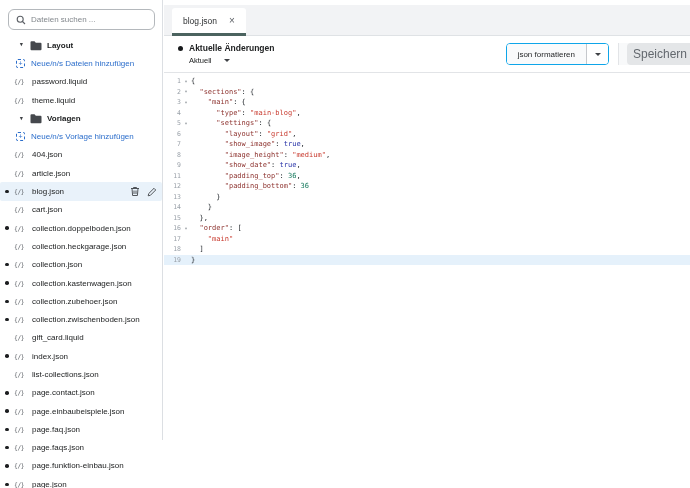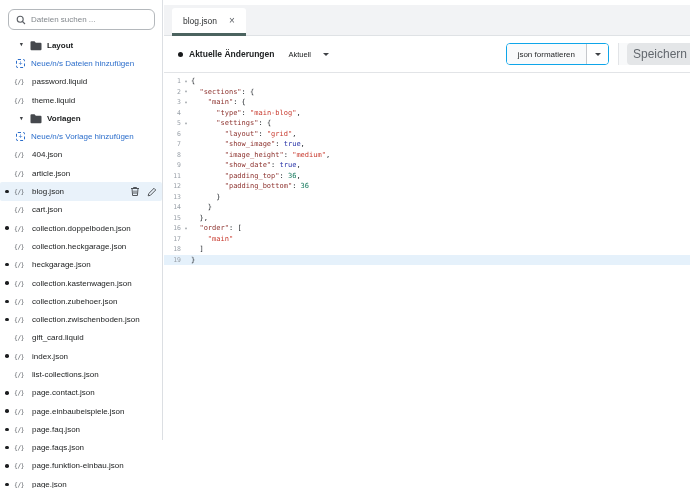--- a/index.html
+++ b/index.html
@@ -28,21 +28,21 @@
   .row.sel{background:#e9f2fa;border-radius:2px}
   .act{flex:none;margin-left:7px;display:flex;align-items:center}
 
   
   .main{position:absolute;left:164px;top:0;width:526px;height:488px;background:#fff;overflow:hidden}
   .tabbar{position:absolute;top:5px;left:0;right:0;height:31px;background:#f2f3f5;border-bottom:1px solid #dfe2e5}
   .tab{position:absolute;left:8px;top:3px;height:28px;background:#fff;border-radius:3px 3px 0 0;display:flex;align-items:center;padding:0 11px;gap:12px;border-bottom:3px solid #4b635f;font-size:8.5px;color:#2f3133}
   .tab-close{font-size:10px;color:#5f6368;line-height:1;cursor:pointer}
 
   .toolbar{position:absolute;top:36px;left:0;right:0;height:37px;background:#fff;border-bottom:1px solid #e2e4e7;display:flex;align-items:stretch}
-  .status{margin-left:14px;display:flex;justify-content:center;gap:3px}
+  .status{margin-left:14px;display:flex;flex-direction:column;justify-content:center;gap:3px}
   .status-line1{display:flex;align-items:center;gap:6px}
   .sdot{width:5px;height:5px;border-radius:50%;background:#17191b;flex:none}
   .stitle{font-weight:bold;font-size:8.5px;color:#202223;white-space:nowrap}
   .version{margin-left:11px;display:flex;align-items:center;gap:12px;font-size:7.5px;color:#202223;cursor:pointer}
   .caret-down{width:0;height:0;border-left:3px solid transparent;border-right:3px solid transparent;border-top:3.5px solid #3f4246}
   .tool-right{margin-left:auto;display:flex;align-items:center}
   .splitbtn{display:flex;align-items:stretch;height:22px;border:1px solid #0ea5e9;border-radius:4px;overflow:hidden;margin-right:9px}
   .btn-format{padding:0 11px;background:#f9fafb;border:none;border-right:1px solid #c5c8cc;font-size:8px;color:#26282a;font-family:"Liberation Sans",sans-serif;display:flex;align-items:center;cursor:pointer;white-space:nowrap}
   .btn-arrow{width:21px;background:#fff;border:none;display:flex;align-items:center;justify-content:center;cursor:pointer}
   .save-zone{border-left:1px solid #e2e4e7;background:#f8f9fa;display:flex;align-items:center;padding-left:8px;width:72px}
@@ -145,21 +145,21 @@
         <div class="row file">
           <span class="dotslot"></span>
           <span class="fico">{/}</span>
           <span class="filabel">collection.heckgarage.json</span>
         </div>
         <div class="row file">
           <span class="dotslot">
             <span class="mdot"></span>
           </span>
           <span class="fico">{/}</span>
-          <span class="filabel">heckgarage.json</span>
+          <span class="filabel">collection.json</span>
         </div>
         <div class="row file">
           <span class="dotslot">
             <span class="mdot"></span>
           </span>
           <span class="fico">{/}</span>
           <span class="filabel">collection.kastenwagen.json</span>
         </div>
         <div class="row file">
           <span class="dotslot">

